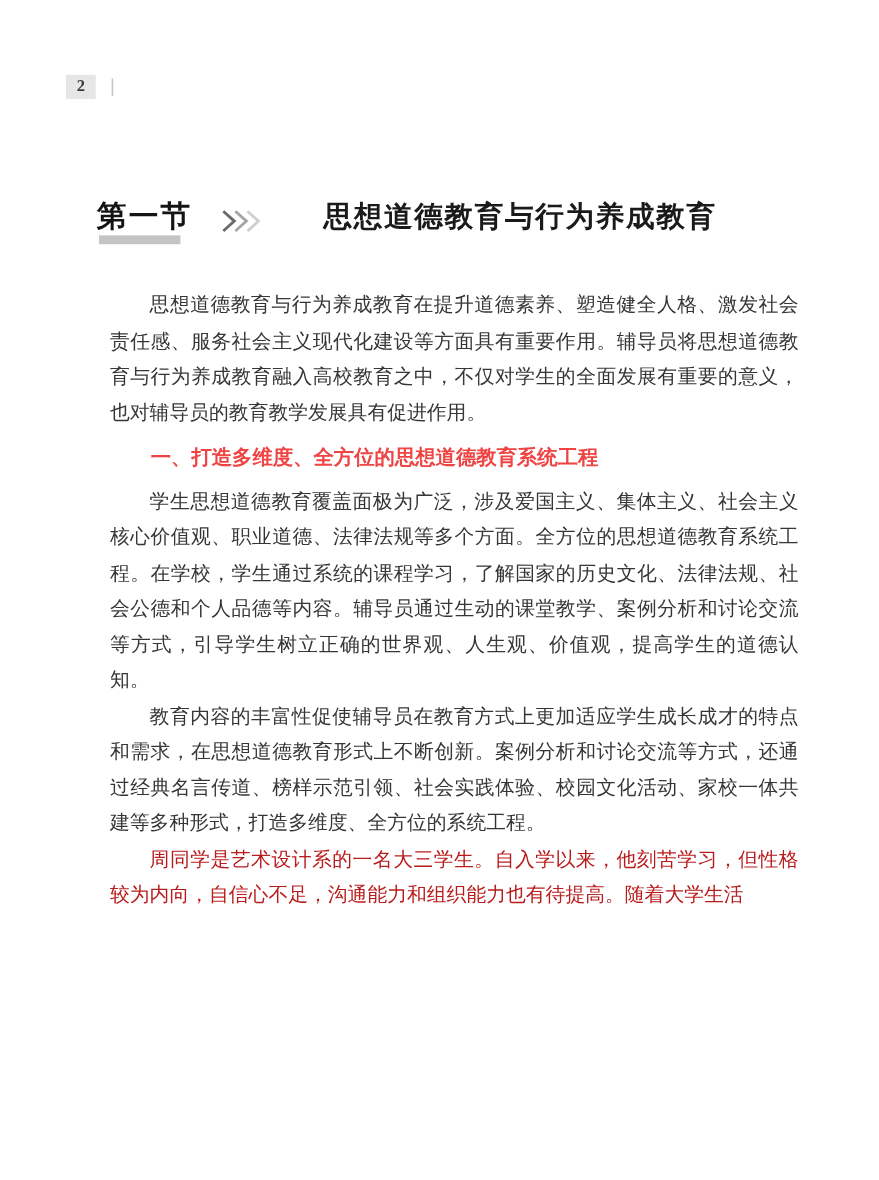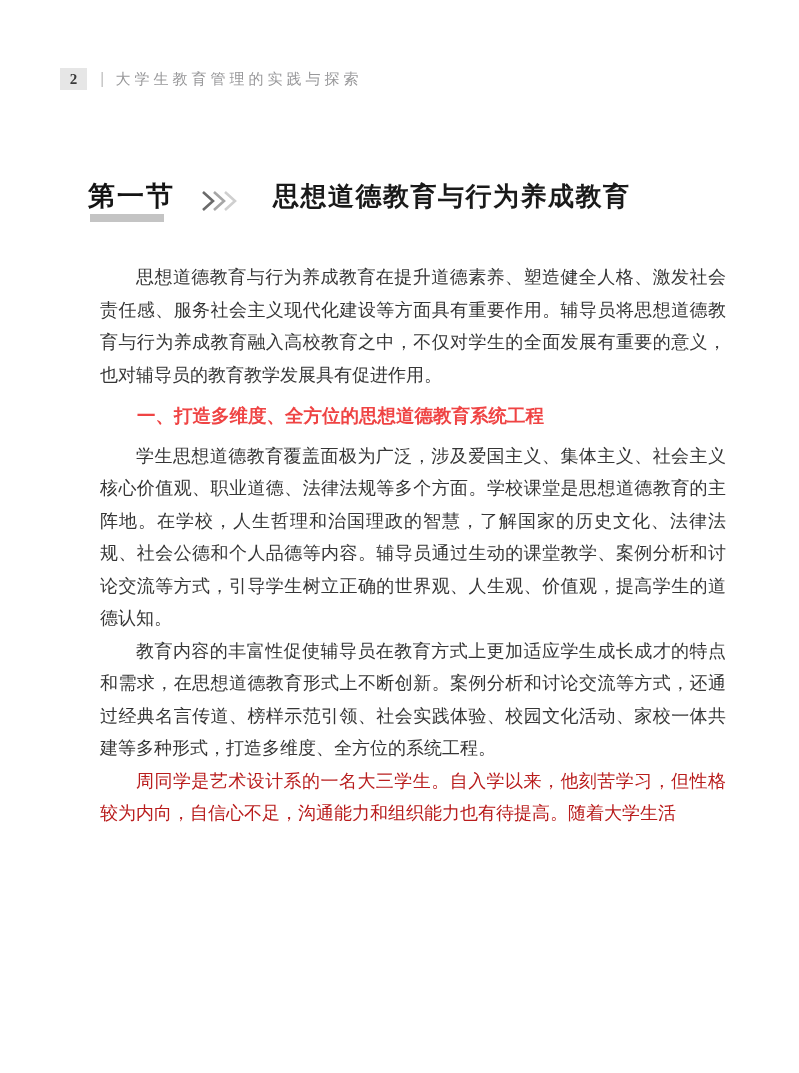--- a/index.html
+++ b/index.html
@@ -79,21 +79,21 @@
     bottom: 0;
     width: 74px;
     height: 8px;
     background: #c4c4c4;
   }
   .chevrons {
     margin: 9px 0 0 2px;
     flex: 0 0 auto;
   }
   .section-title {
-    margin-left: 8px;
+    margin-left: 29px;
     font-size: 26px;
     font-weight: bold;
     color: #1a1a1a;
     font-family: "Liberation Sans", sans-serif;
     letter-spacing: 1.5px;
     line-height: 1.25;
     text-align: center;
   }
 
   
@@ -134,37 +134,36 @@
   }
 </style>
 </head>
 <body>
 
 <div class="page">
 
   <div class="header">
     <span class="page-num-badge">2</span>
     <span class="header-divider">|</span>
-    <span class="running-title">大学生教育管理的实践与探索</span>
   </div>
 
   <div class="section-head">
     <span class="section-label-wrap">
       <span class="section-label">第一节</span>
       <span class="section-label-underline"></span>
     </span>
     <svg class="chevrons" width="40" height="24" viewBox="0 0 40 24" fill="none">
       <polyline points="2,3 12,12 2,21" stroke="#6a6a6a" stroke-width="2.6" fill="none"></polyline>
       <polyline points="13,3 23,12 13,21" stroke="#a6a6a6" stroke-width="2.6" fill="none"></polyline>
       <polyline points="24,3 34,12 24,21" stroke="#cfcfcf" stroke-width="2.6" fill="none"></polyline>
     </svg>
     <span class="section-title">思想道德教育与行为养成教育</span>
   </div>
 
   <div class="body-text">
     <p>思想道德教育与行为养成教育在提升道德素养、塑造健全人格、激发社会责任感、服务社会主义现代化建设等方面具有重要作用。辅导员将思想道德教育与行为养成教育融入高校教育之中，不仅对学生的全面发展有重要的意义，也对辅导员的教育教学发展具有促进作用。</p>
     <h3>一、打造多维度、全方位的思想道德教育系统工程</h3>
-    <p>学生思想道德教育覆盖面极为广泛，涉及爱国主义、集体主义、社会主义核心价值观、职业道德、法律法规等多个方面。学校课堂是思想道德教育的主阵地。在学校，人生哲理和治国理政的智慧，了解国家的历史文化、法律法规、社会公德和个人品德等内容。辅导员通过生动的课堂教学、案例分析和讨论交流等方式，引导学生树立正确的世界观、人生观、价值观，提高学生的道德认知。</p>
+    <p>学生思想道德教育覆盖面极为广泛，涉及爱国主义、集体主义、社会主义核心价值观、职业道德、法律法规等多个方面。全方位的思想道德教育系统工程。在学校，学生通过系统的课程学习，了解国家的历史文化、法律法规、社会公德和个人品德等内容。辅导员通过生动的课堂教学、案例分析和讨论交流等方式，引导学生树立正确的世界观、人生观、价值观，提高学生的道德认知。</p>
     <p>教育内容的丰富性促使辅导员在教育方式上更加适应学生成长成才的特点和需求，在思想道德教育形式上不断创新。案例分析和讨论交流等方式，还通过经典名言传道、榜样示范引领、社会实践体验、校园文化活动、家校一体共建等多种形式，打造多维度、全方位的系统工程。</p>
     <p class="case-paragraph">周同学是艺术设计系的一名大三学生。自入学以来，他刻苦学习，但性格较为内向，自信心不足，沟通能力和组织能力也有待提高。随着大学生活</p>
   </div>
 
 </div>
 
 </body></html>

